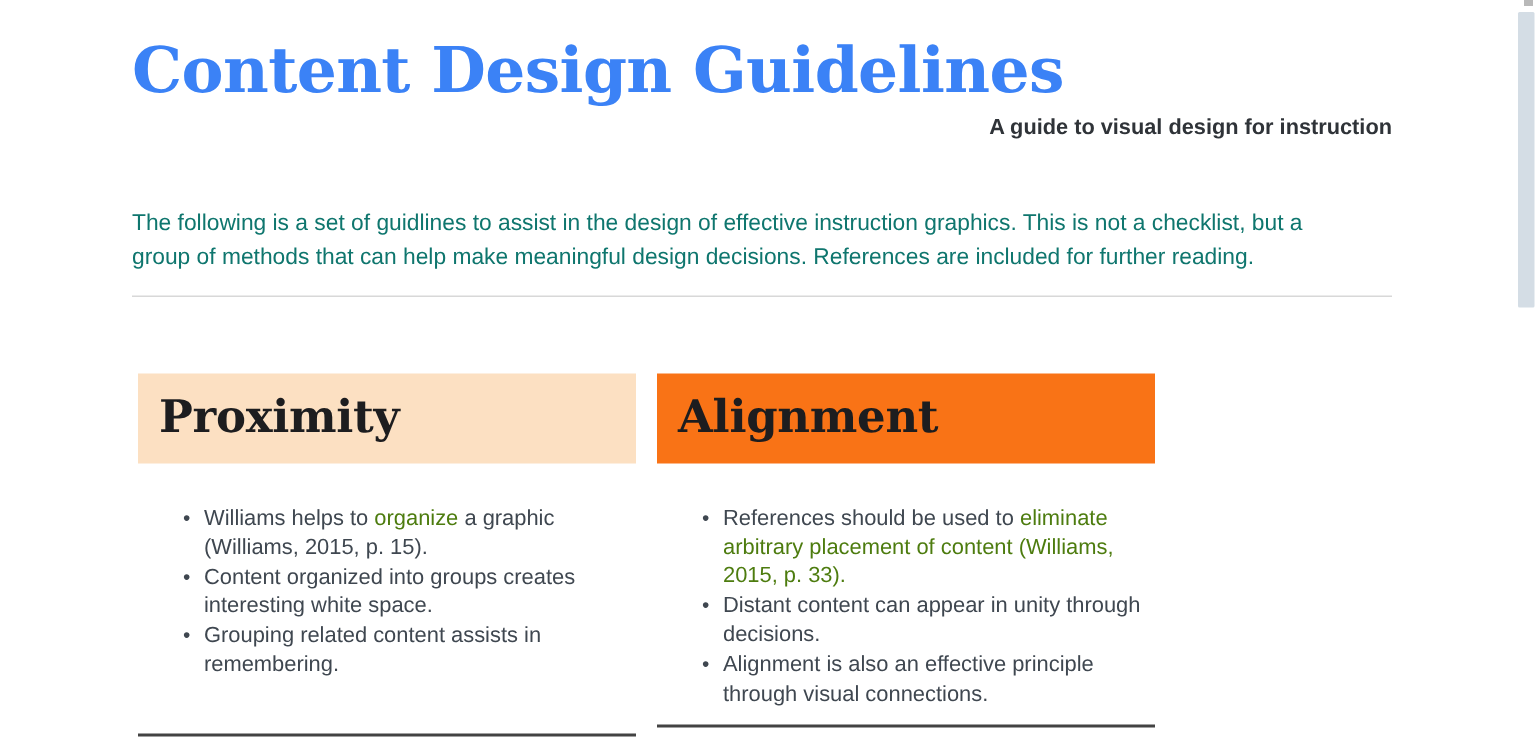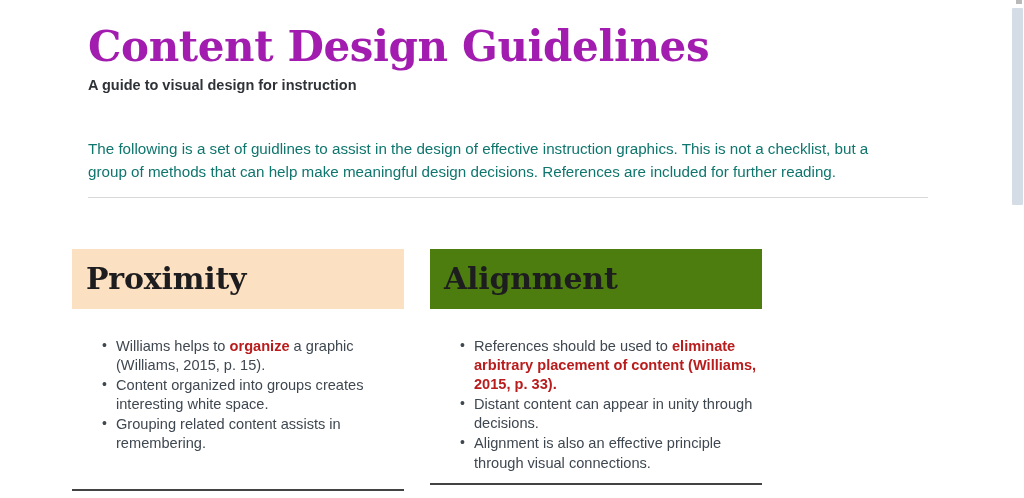--- a/index.html
+++ b/index.html
@@ -32,54 +32,56 @@
     padding-top: 24px;
     box-sizing: border-box;
   }
 
   .doc-title {
     font-family: "DejaVu Serif", "Liberation Serif", serif;
     font-weight: 700;
     font-size: 42px;
     line-height: 1.08;
     letter-spacing: -0.4px;
-    color: #a21caf;
+    color: #3b82f6;
     margin: 0 0 8px 0;
   }
 
   .doc-subtitle {
     font-family: "Liberation Sans", sans-serif;
     font-weight: 700;
     font-size: 14.5px;
     line-height: 1.2;
     color: #2f3338;
     margin: 0;
+    text-align: right;
   }
 
   .intro {
     margin: 0;
     padding-top: 42px;
     font-size: 15.2px;
     line-height: 1.52;
     color: #0f766e;
     max-width: 815px;
   }
 
   .intro-rule {
     border: 0;
     border-top: 1px solid #d8d8d8;
     margin: 14px 0 0 0;
     width: 840px;
   }
 
   .columns {
     display: flex;
-    gap: 26px;
+    gap: 14px;
     padding-left: 72px;
     padding-top: 51px;
+    margin-left: 20px;
   }
 
   .column {
     width: 332px;
     flex: 0 0 332px;
   }
 
   .section-header {
     background: #fce0c2;
     font-family: "DejaVu Serif", "Liberation Serif", serif;
@@ -110,22 +112,22 @@
   .bullets li::before {
     content: "\2022";
     position: absolute;
     left: 0;
     top: -1px;
     font-size: 14px;
     color: #3f4750;
   }
 
   .bullets b {
-    font-weight: 700;
-    color: #b91c1c;
+    font-weight: 400;
+    color: #4d7c0f;
     text-align: center;
   }
 
   .column-rule {
     border: 0;
     border-top: 2px solid #434343;
     margin: 0;
     width: 332px;
   }
 
@@ -180,21 +182,21 @@
       <ul class="bullets">
           <li><span>Williams helps to </span><b>organize</b><span> a graphic (Williams, 2015, p. 15).</span></li>
           <li><span>Content organized into groups creates interesting white space.</span></li>
           <li><span>Grouping related content assists in remembering.</span></li>
         </ul>
       <div class="rule-spacer-a"></div>
       <hr class="column-rule" style="border-top-color: rgb(67, 67, 67);">
     </div>
 
     <div class="column">
-      <div class="section-header" style="background: #4d7c0f;">Alignment</div>
+      <div class="section-header" style="background: #f97316;">Alignment</div>
       <ul class="bullets">
           <li><span>References should be used to </span><b>eliminate arbitrary placement of content (Williams, 2015, p. 33).</b></li>
           <li><span>Distant content can appear in unity through decisions.</span></li>
           <li><span>Alignment is also an effective principle through visual connections.</span></li>
         </ul>
       <div class="rule-spacer-b"></div>
       <hr class="column-rule" style="border-top-color: rgb(67, 67, 67);">
     </div>
 
   </div>

